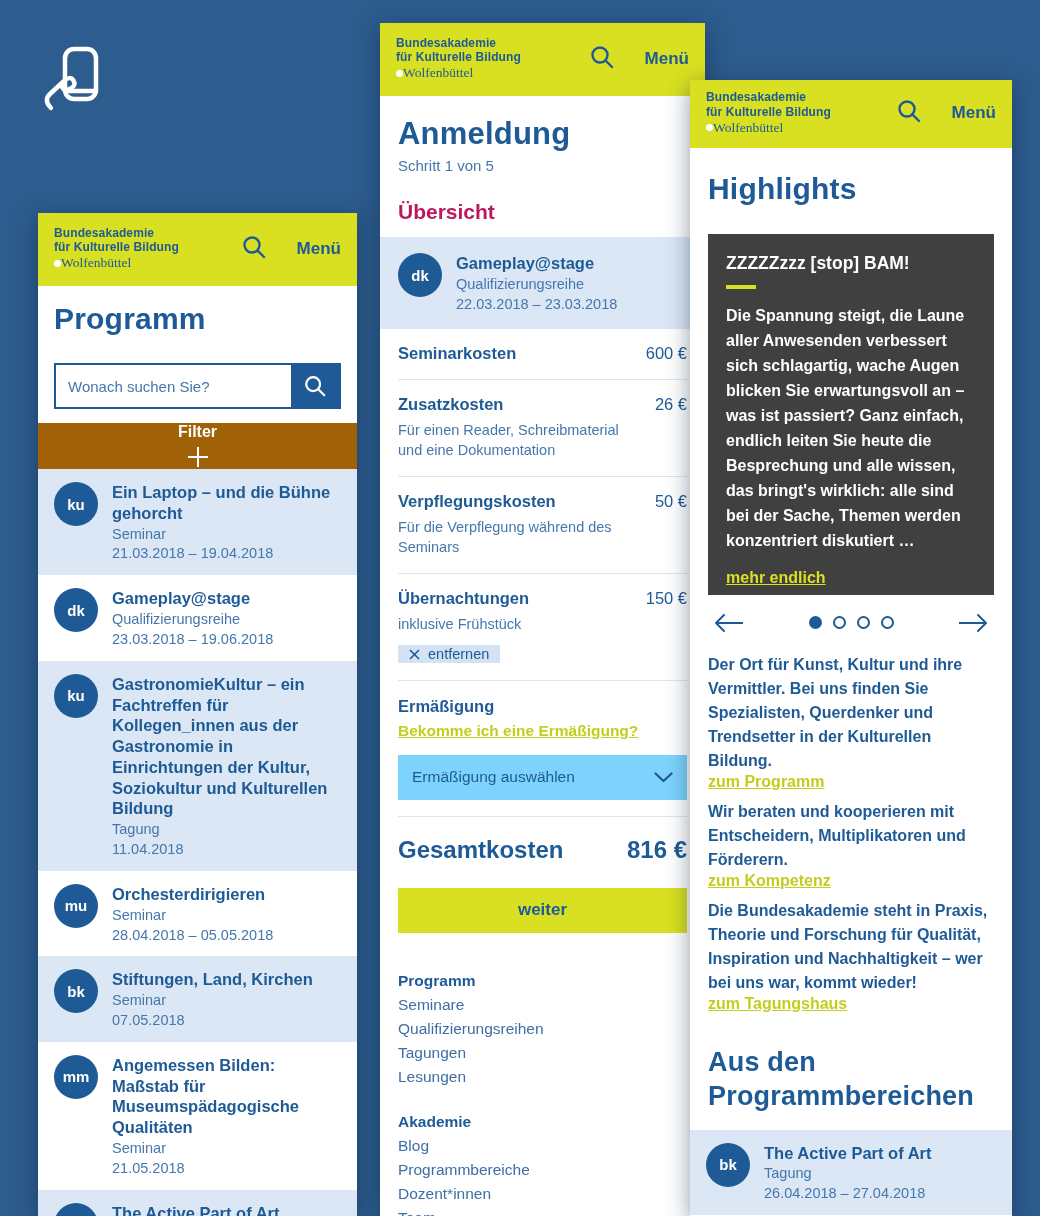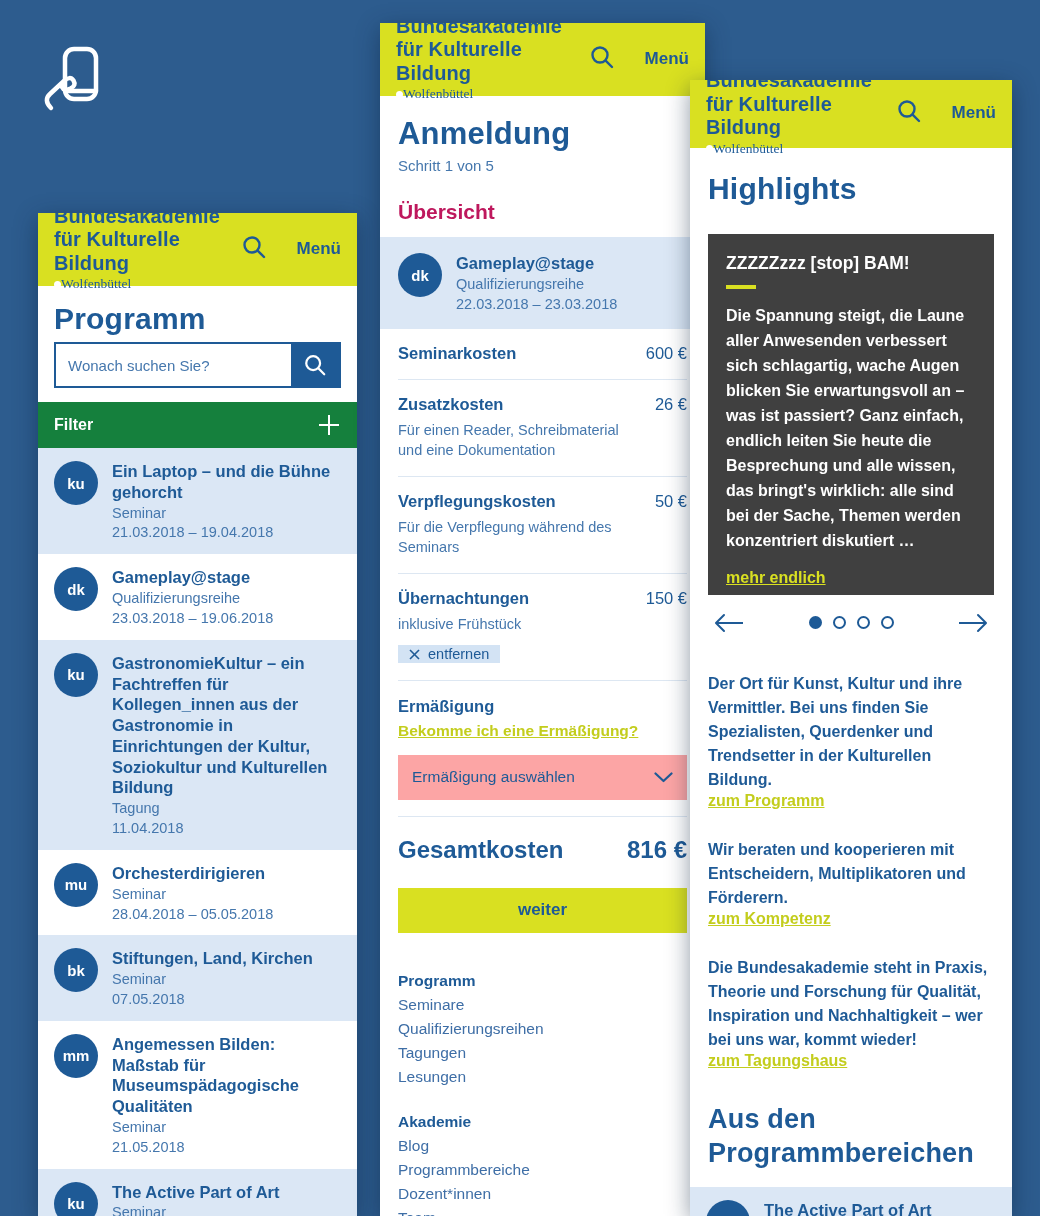--- a/index.html
+++ b/index.html
@@ -12,36 +12,36 @@
 
   
   .panel { position:absolute; background:#fff; box-shadow:0 6px 22px rgba(9,30,58,.45); overflow:hidden; }
   .panel-left   { left:38px;  top:213px; width:319px; height:1003px; z-index:1; }
   .panel-middle { left:380px; top:23px;  width:325px; height:1193px; z-index:2; }
   .panel-right  { left:690px; top:80px;  width:322px; height:1136px; z-index:3; }
 
   
   .app-header { background:#d9e021; display:flex; align-items:center; padding:10px 16px 12px; height:73px; gap:8px; }
   .brand { flex:1; cursor:pointer; }
-  .brand-l1, .brand-l2 { color:#1e5a96; font-weight:bold; font-size:20px; line-height:1.18; letter-spacing:.1px; }
+  .brand-l1, .brand-l2 { color:#1e5a96; font-weight:bold; font-size:12px; line-height:1.18; letter-spacing:.1px; }
   .brand-city { display:flex; align-items:center; color:#1e5a96; font-family:"Liberation Serif", serif; font-size:13.5px; margin-top:1px; }
   .brand-dot { width:7px; height:7px; border-radius:50%; background:#fff; }
   .hdr-search { flex:none; margin-right:22px; cursor:pointer; }
   .menu-label { color:#1e5a96; font-weight:bold; font-size:17px; cursor:pointer; }
 
   
   .h1 { color:#1e5a96; font-weight:bold; font-size:30px; letter-spacing:.2px; }
 
   
   .pl-body { padding:16px 16px 0; }
-  .search-row { display:flex; margin-top:6px; border:2px solid #1e5a96; height:46px; }
+  .search-row { display:flex; margin-top:27px; border:2px solid #1e5a96; height:46px; }
   .search-input { flex:1; border:none; outline:none; padding:0 12px; font-size:15px; color:#1e5a96; font-family:"Liberation Sans", sans-serif; }
   .search-input::placeholder { color:#4577ad; opacity:1; }
   .search-btn { width:48px; background:#1e5a96; border:none; display:flex; align-items:center; justify-content:center; cursor:pointer; }
-  .filter-bar { margin-top:14px; background:#15803d; color:#fff; height:46px; display:flex; align-items:center; justify-content:space-between; padding:0 16px; cursor:pointer; }
+  .filter-bar { margin-top:14px; background:#a16207; color:#fff; height:46px; display:flex; align-items:center; justify-content:space-between; padding:0 16px; cursor:pointer;flex-direction:column; }
   .filter-label { font-weight:bold; font-size:16px; }
 
   
   .item-list .list-item:nth-child(odd) { background:#dbe7f5; }
   .list-item { display:flex; gap:14px; padding:13px 16px 12px; cursor:pointer; }
   .badge { flex:none; width:44px; height:44px; border-radius:50%; background:#1e5a96; color:#fff; font-weight:bold; font-size:15px; display:flex; align-items:center; justify-content:center; }
   .item-title { color:#1e5a96; font-weight:bold; font-size:16.5px; line-height:1.26; }
   .item-sub { color:#4577ad; font-size:14.5px; line-height:1.3; margin-top:1px; }
 
   
@@ -51,21 +51,21 @@
   .selected-item { margin:13px -18px 0; background:#dbe7f5; }
   .cost-row { padding:15px 0 16px; border-bottom:1px solid #dde7f2; }
   .cost-head { display:flex; justify-content:space-between; align-items:flex-end; }
   .cost-label { color:#1e5a96; font-weight:bold; font-size:16.5px; }
   .cost-amount { color:#1e5a96; font-size:16.5px;margin-left:40px; }
   .cost-desc { color:#4577ad; font-size:14.5px; line-height:1.38; margin-top:6px; max-width:242px; }
   .remove-tag { display:inline-flex; align-items:center; gap:8px; background:#d3e3f4; color:#1e5a96; font-size:14.5px; padding:1px 11px; margin-top:11px; cursor:pointer; }
   .discount-block { padding-top:16px; }
   .yellow-link { color:#c3cd1d; font-weight:bold; text-decoration:underline; font-size:15.5px; cursor:pointer; }
   .discount-block .yellow-link { display:inline-block; margin-top:6px; }
-  .select-box { margin:15px 0 16px; background:#fca5a5; height:45px; display:flex; align-items:center; justify-content:space-between; padding:16px 14px; color:#1e5a96; font-size:15.5px; cursor:pointer; }
+  .select-box { margin:15px 0 16px; background:#7dd3fc; height:45px; display:flex; align-items:center; justify-content:space-between; padding:16px 14px; color:#1e5a96; font-size:15.5px; cursor:pointer; }
   .sep { border-bottom:1px solid #dde7f2; }
   .total-row { display:flex; justify-content:space-between; align-items:flex-start; padding:19px 0 8px; }
   .total-label, .total-amount { color:#1e5a96; font-weight:bold; font-size:24px; }
   .submit-btn { margin-top:16px; width:100%; height:45px; background:#d9e021; border:none; color:#1e5a96; font-weight:bold; font-size:17px; font-family:"Liberation Sans", sans-serif; cursor:pointer; }
   .footer-nav { margin-top:36px; padding-bottom:10px; }
   .footer-group { margin-bottom:21px; }
   .footer-heading { color:#1e5a96; font-weight:bold; font-size:15.5px; line-height:1.55; }
   .footer-link { display:block; color:#3e6ea6; font-size:15.5px; line-height:1.55; text-decoration:none; cursor:pointer; }
 
   
@@ -74,21 +74,21 @@
   .hl-card { margin-top:28px; background:#404040; padding:19px 18px 8px; }
   .hl-title { color:#fff; font-weight:bold; font-size:17.5px; }
   .hl-bar { width:30px; height:4px; background:#d9e021; margin:11px 0 15px; }
   .hl-body { color:#fff; font-size:16px; font-weight:600; line-height:1.56; }
   .hl-link { display:inline-block; margin-top:15px; color:#d9e021; font-weight:bold; font-size:16px; text-decoration:underline; cursor:pointer; }
   .carousel { display:flex; align-items:center; justify-content:space-between; padding:17px 4px 10px; }
   .dots { display:flex; gap:11px; }
   .dot { width:13px; height:13px; border:2px solid #1e5a96; border-radius:50%; cursor:pointer; }
   .dot.active { background:#1e5a96; }
   .arrow { cursor:pointer; display:flex; align-items:center; }
-  .teaser { margin-top:28px; }
+  .teaser { margin-top:9px; }
   .teaser-text { color:#1e5a96; font-size:16px; font-weight:600; line-height:1.5; }
   .teaser .yellow-link { font-size:16px; }
   .section-title-2 { color:#1e5a96; font-weight:bold; font-size:27px; line-height:1.28; margin-top:32px; letter-spacing:.2px; }
   .right-list { margin:16px -18px 0; }
 </style>
 </head>
 <body>
 
 <div class="canvas">
 

